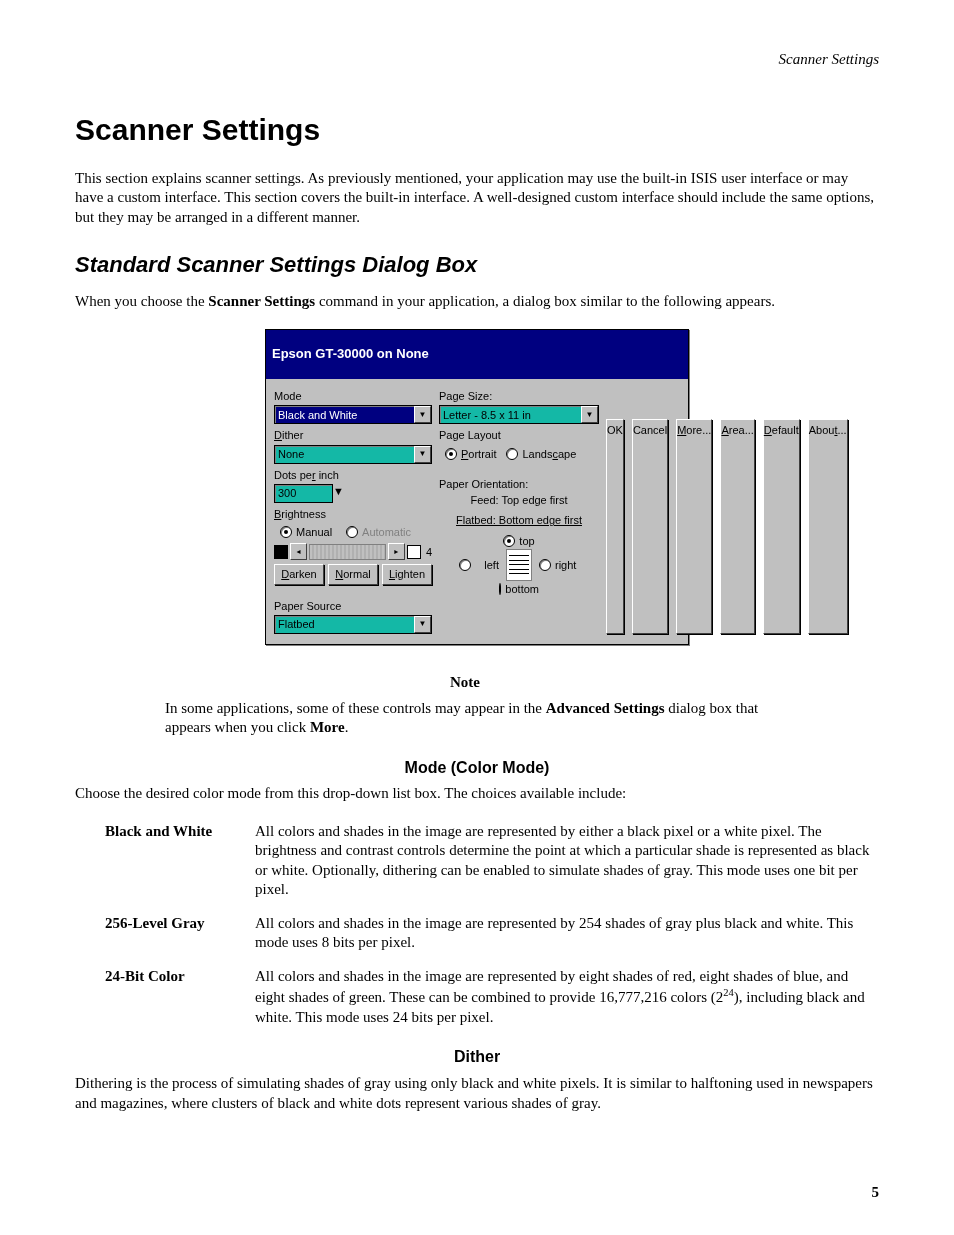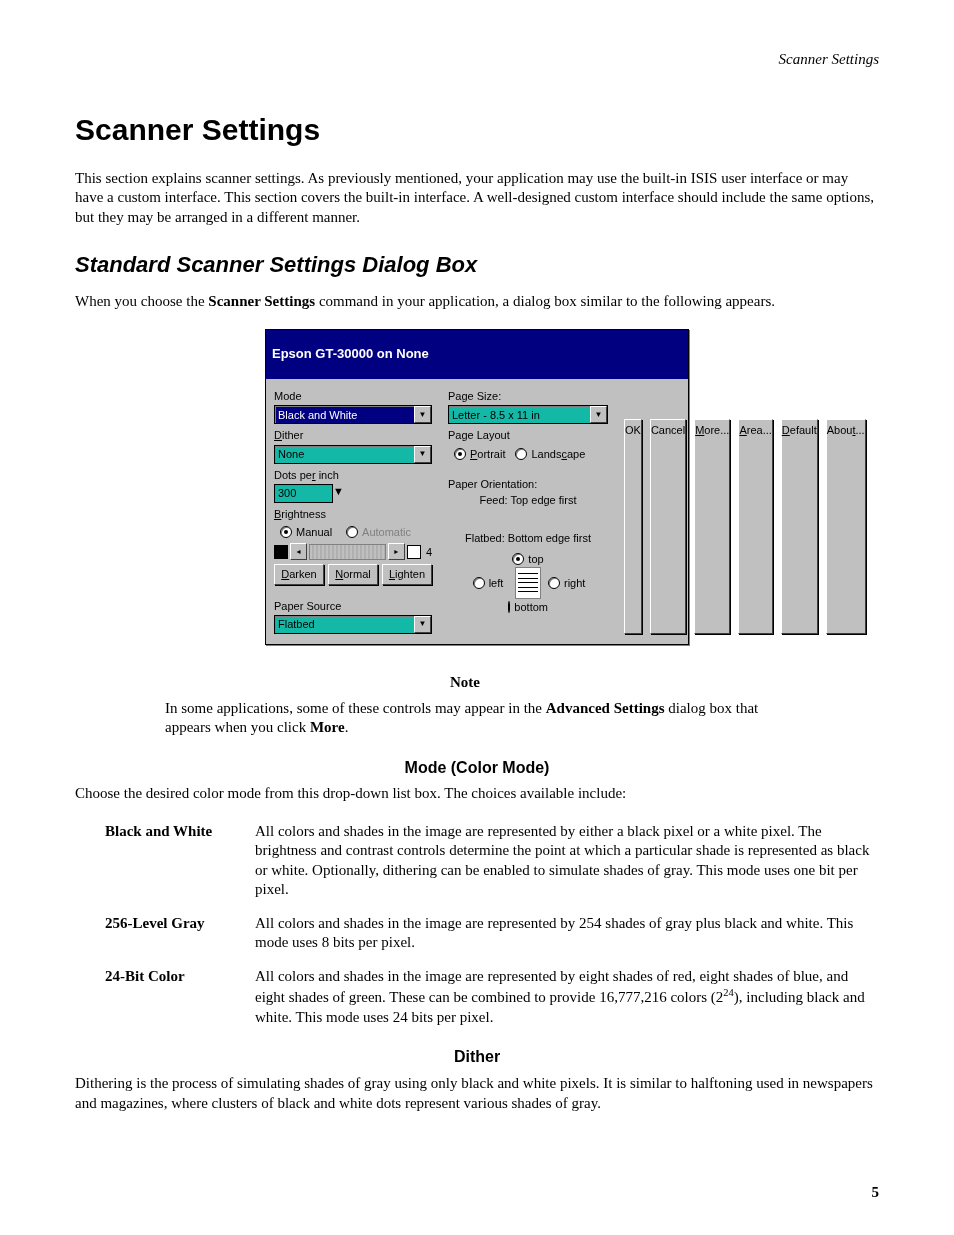--- a/index.html
+++ b/index.html
@@ -92,21 +92,21 @@
   .dlg-title {
     background: #000080;
     color: #fff;
     padding: 16px 6px;
     font-weight: bold;
     font-size: 13px;
   }
   .dlg-body {
     display: flex;
     padding: 6px 8px 10px 8px;
-    gap: 16px;
+    gap: 7px;
   }
   .col { flex: 1 1 0; }
   .col-left  { width: 158px; flex: 0 0 158px; }
   .col-mid   { width: 160px; flex: 0 0 160px; }
   .col-right { width: 70px;  flex: 0 0 70px; display:flex; flex-direction:row; gap:8px; padding-top:34px;}
   .lbl { margin: 4px 0 2px 0; }
   .underline-char { text-decoration: underline; }
   .combo, .textin {
     display: flex;
     align-items: center;
@@ -274,31 +274,31 @@
             <span><span class="underline-char">P</span>ortrait</span>
           </div>
           <div class="radio-row">
             <span class="radio-dot"></span>
             <span>Lands<span class="underline-char">c</span>ape</span>
           </div>
         </div>
 
         <div class="lbl" style="margin-top:14px;">Paper Orientation:</div>
         <div class="center">Feed: Top edge first</div>
-        <div class="center" style="margin-top:24px;">Flatbed: Bottom edge first</div>
+        <div class="center" style="margin-top:6px;text-decoration:underline;">Flatbed: Bottom edge first</div>
 
         <div class="orient-grid">
           <div></div>
           <div class="radio-row" style="justify-content:center;">
             <span class="radio-dot checked"></span>
             <span>top</span>
           </div>
           <div></div>
 
-          <div class="radio-row" style="justify-content:center;">
+          <div class="radio-row" style="justify-content:space-between;">
             <span class="radio-dot"></span>
             <span>left</span>
           </div>
           <div class="orient-page">
             <div></div>
               <div></div>
               <div></div>
               <div></div>
               <div></div>
           </div>

